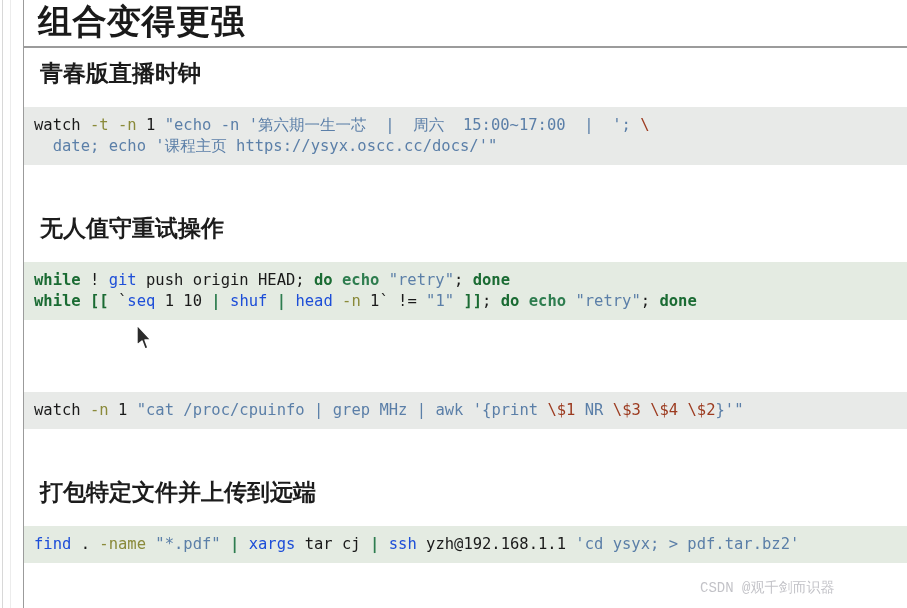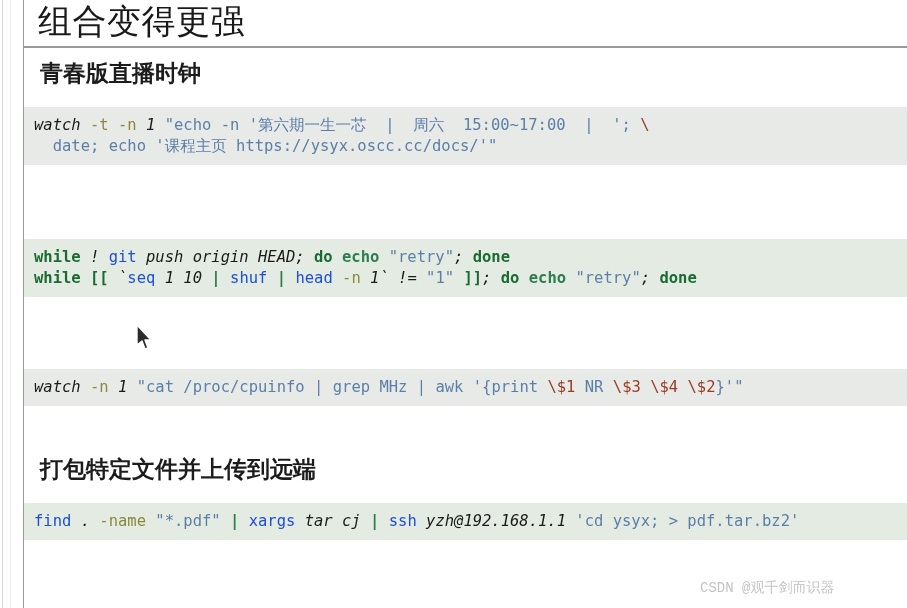--- a/index.html
+++ b/index.html
@@ -30,21 +30,21 @@
   .page {
     position: absolute;
     left: 24px;
     right: 0;
     top: 0;
     bottom: 0;
   }
 
   .slide-title {
     font-size: 34px;
-    font-weight: 400;
+    font-weight: 700;
     color: #1a1a1a;
     line-height: 1.0;
     margin: 0;
     padding: 4px 0 8px 14px;
     letter-spacing: 0.5px;
     white-space: nowrap;
   }
 
   .title-rule {
     height: 2px;
@@ -73,21 +73,21 @@
     line-height: 21px;
     padding: 8px 0 8px 10px;
     margin: 0;
     white-space: pre;
     overflow: hidden;
     color: #1a1a1a;
   }
   .code.green-bg { background: #e4ebe2; }
 
   
-  .tok-plain  { color: #1a1a1a; font-style: italic; }
+  .tok-plain  { color: #1a1a1a; }
   .tok-kw     { color: #1a6b33; font-weight: 700; margin-top: 44px; }
   .tok-fn     { color: #1d4ed8; }
   .tok-str    { color: #5b7fa8; }
   .tok-opt    { color: #8a8a3a; }
   .tok-esc    { color: #9c3b20; }
   .tok-pipe   { color: #2e7d4f; font-weight: 700; }
 
   
   .sp-a { height: 14px; }
   .sp-b { height: 52px; }
@@ -135,20 +135,23 @@
 
   <div class="section">
     <h2 class="section-heading">青春版直播时钟</h2>
   </div>
   <div class="sp-c"></div>
   <pre class="code"><span class="tok-plain">watch</span><span class="tok-plain"> </span><span class="tok-opt">-t</span><span class="tok-plain"> </span><span class="tok-opt">-n</span><span class="tok-plain"> 1 </span><span class="tok-str">"echo</span><span class="tok-plain"> </span><span class="tok-str">-n</span><span class="tok-plain"> </span><span class="tok-str">'第六期一生一芯</span><span class="tok-str">  |  </span><span class="tok-str">周六</span><span class="tok-str">  </span><span class="tok-str">15:00~17:00</span><span class="tok-str">  |  </span><span class="tok-str">';</span><span class="tok-plain"> </span><span class="tok-esc">\</span>
 <span class="tok-plain">  </span><span class="tok-str">date;</span><span class="tok-plain"> </span><span class="tok-str">echo</span><span class="tok-plain"> </span><span class="tok-str">'课程主页</span><span class="tok-str"> </span><span class="tok-str">https://ysyx.oscc.cc/docs/'"</span></pre>
 
   <div class="sp-b"></div>
 
+  <div class="section">
+    <h2 class="section-heading">无人值守重试操作</h2>
+  </div>
   <div class="sp-e"></div>
   <pre class="code green-bg"><span class="tok-kw">while</span><span class="tok-plain"> ! </span><span class="tok-fn">git</span><span class="tok-plain"> push origin HEAD; </span><span class="tok-kw">do</span><span class="tok-plain"> </span><span class="tok-pipe">echo</span><span class="tok-plain"> </span><span class="tok-str">"retry"</span><span class="tok-plain">; </span><span class="tok-kw">done</span>
 <span class="tok-kw">while</span><span class="tok-plain"> </span><span class="tok-kw">[[</span><span class="tok-plain"> `</span><span class="tok-fn">seq</span><span class="tok-plain"> 1 10 </span><span class="tok-pipe">|</span><span class="tok-plain"> </span><span class="tok-fn">shuf</span><span class="tok-plain"> </span><span class="tok-pipe">|</span><span class="tok-plain"> </span><span class="tok-fn">head</span><span class="tok-plain"> </span><span class="tok-opt">-n</span><span class="tok-plain"> 1` != </span><span class="tok-str">"1"</span><span class="tok-plain"> </span><span class="tok-kw">]]</span><span class="tok-plain">; </span><span class="tok-kw">do</span><span class="tok-plain"> </span><span class="tok-pipe">echo</span><span class="tok-plain"> </span><span class="tok-str">"retry"</span><span class="tok-plain">; </span><span class="tok-kw">done</span></pre>
 
   <div class="sp-d"></div>
 
   <div class="sp-g"></div>
   <pre class="code"><span class="tok-plain">watch</span><span class="tok-plain"> </span><span class="tok-opt">-n</span><span class="tok-plain"> 1 </span><span class="tok-str">"cat</span><span class="tok-plain"> </span><span class="tok-str">/proc/cpuinfo</span><span class="tok-plain"> </span><span class="tok-str">|</span><span class="tok-plain"> </span><span class="tok-str">grep</span><span class="tok-plain"> </span><span class="tok-str">MHz</span><span class="tok-plain"> </span><span class="tok-str">|</span><span class="tok-plain"> </span><span class="tok-str">awk</span><span class="tok-plain"> </span><span class="tok-str">'{print</span><span class="tok-plain"> </span><span class="tok-esc">\$1</span><span class="tok-plain"> </span><span class="tok-str">NR</span><span class="tok-plain"> </span><span class="tok-esc">\$3</span><span class="tok-plain"> </span><span class="tok-esc">\$4</span><span class="tok-plain"> </span><span class="tok-esc">\$2</span><span class="tok-str">}'"</span></pre>
 
   <div class="sp-f"></div>

